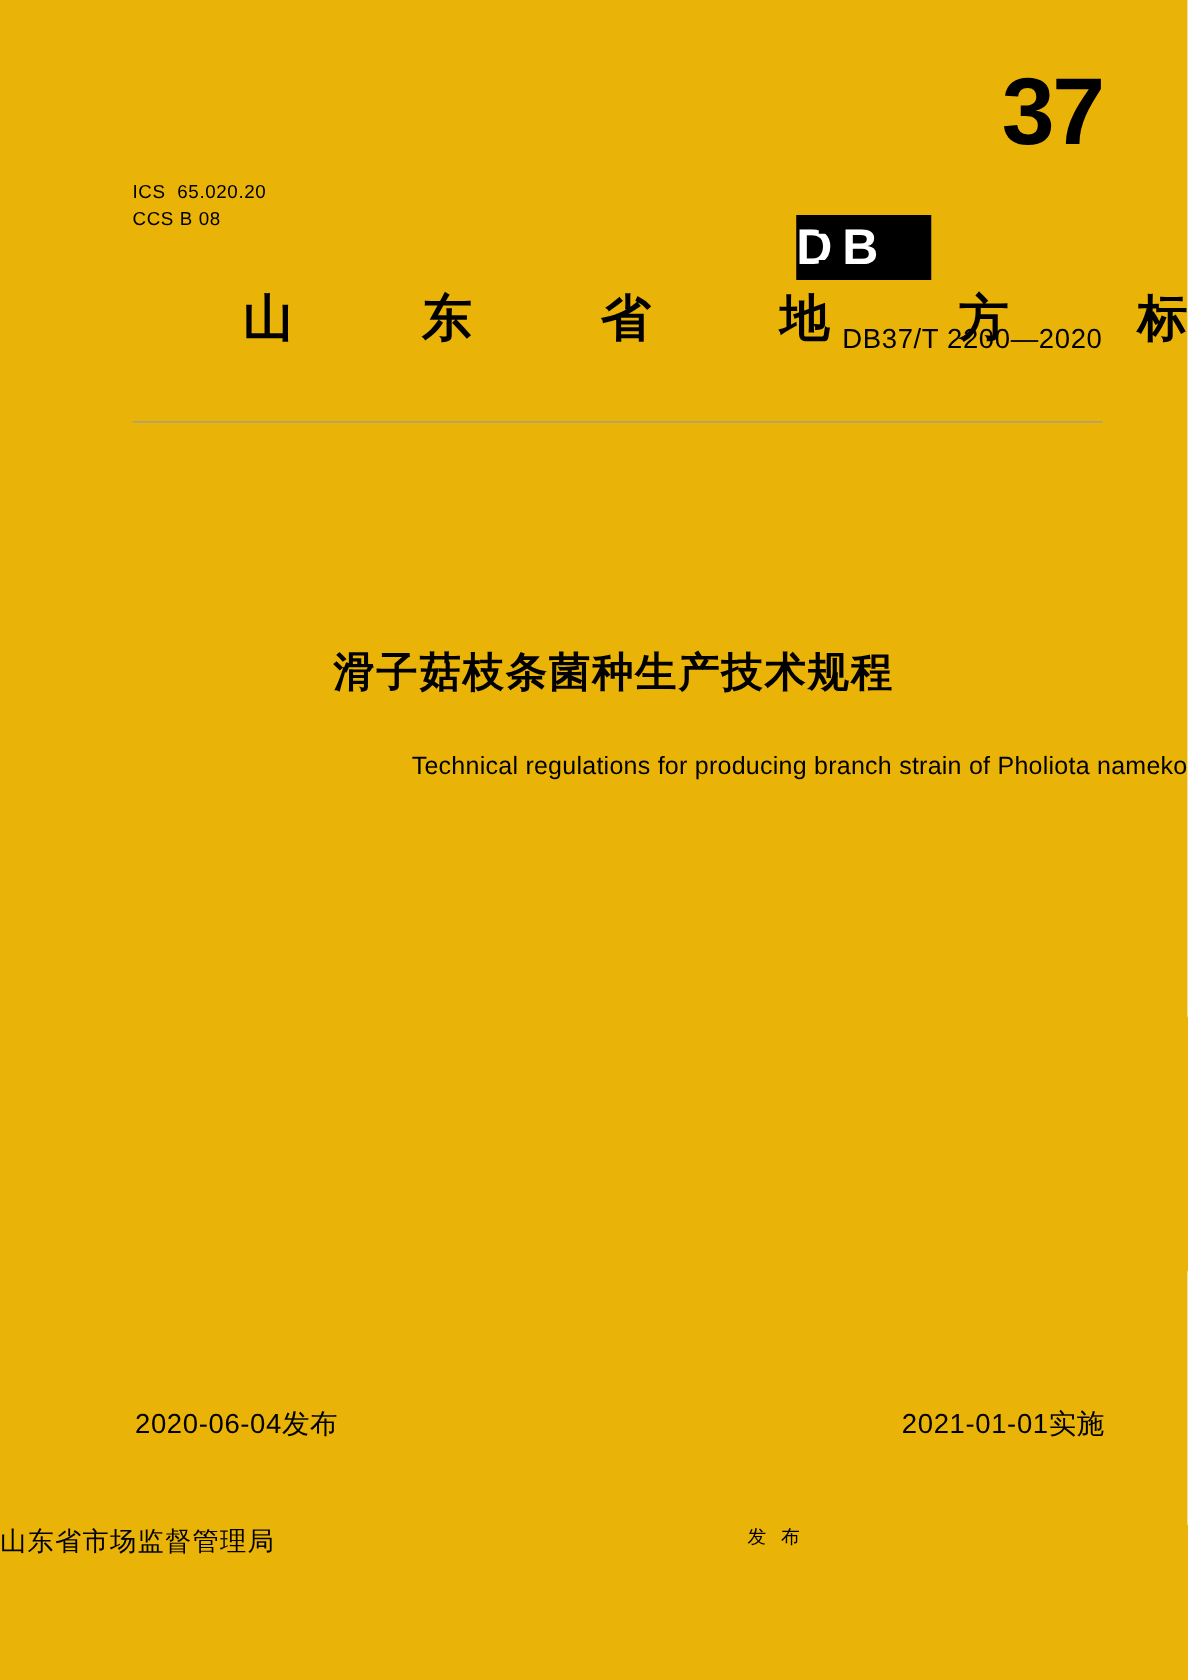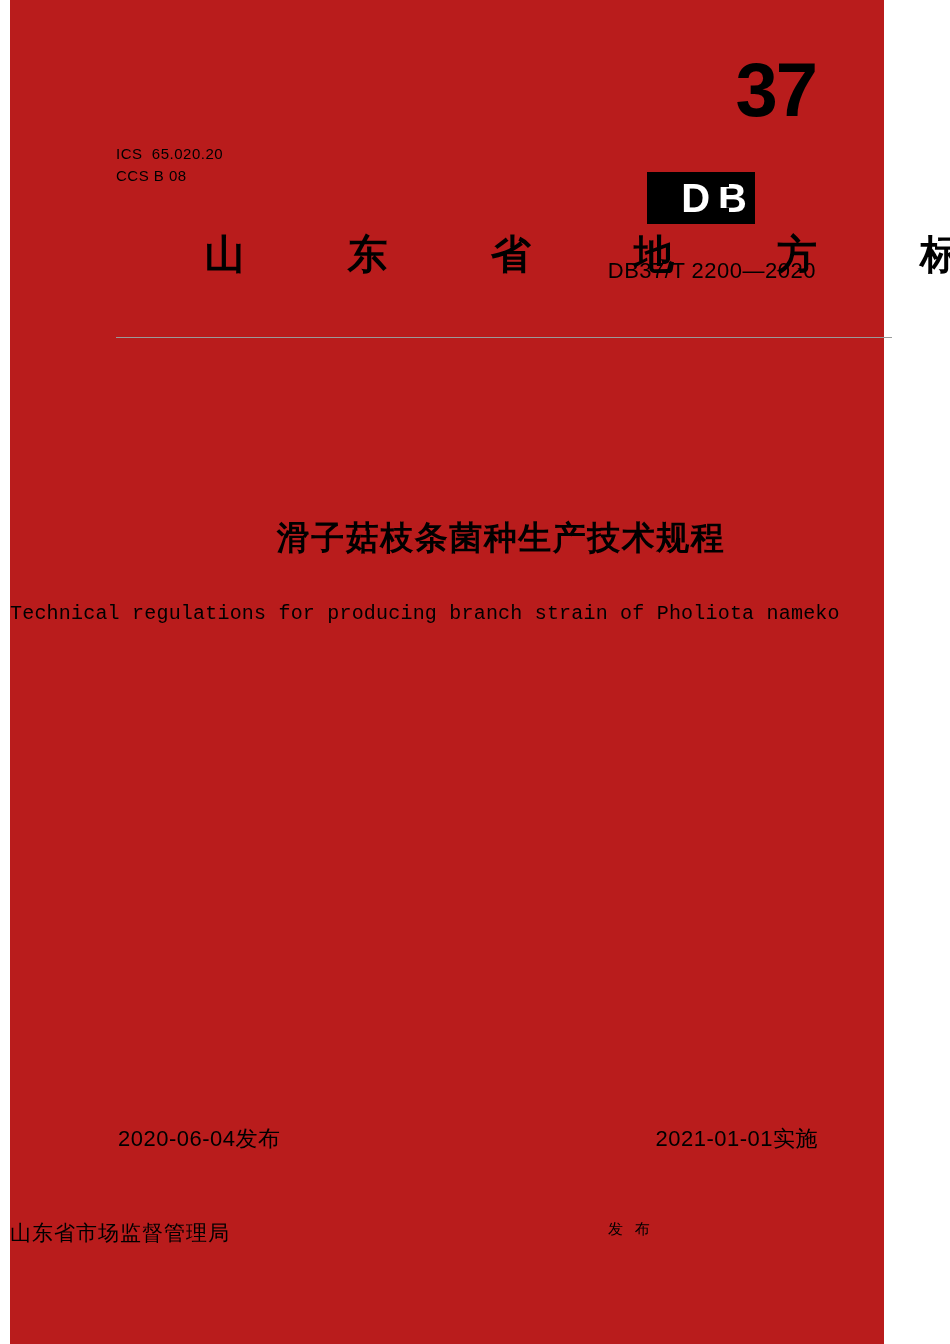--- a/index.html
+++ b/index.html
@@ -12,24 +12,23 @@
     height: 1344px;
     font-family: "Liberation Serif", serif;
     color: #000000;
     position: relative;
     overflow: hidden;
   }
 
   .page {
     position: absolute;
     left: 0; top: 0;
-    width: 874px;
+    width: 950px;
     height: 1344px;
-    background: #b91c1c;
-    margin-left: 10px;
+    background: #eab308;
   }
 
   
   .big-number {
     position: absolute;
     right: 68px;
     top: 52px;
     font-family: "Liberation Sans", sans-serif;
     font-weight: bold;
     font-size: 76px;
@@ -78,21 +77,21 @@
   .db-emblem .glyphs {
     position: absolute;
     left: 0; top: 0;
     width: 108px;
     height: 52px;
     color: #ffffff;
     font-family: "Liberation Sans", sans-serif;
     font-weight: bold;
     font-size: 40px;
     line-height: 52px;
-    text-align: right;
+    text-align: left;
     letter-spacing: 8px;
   }
   .db-emblem .notch {
     position: absolute;
     background: #000000;
   }
   .notch-a { left: 18px; top: 6px; width: 14px; height: 9px; }
   .notch-b { left: 18px; top: 36px; width: 14px; height: 10px; }
   .notch-c { left: 70px; top: 6px; width: 12px; height: 9px; }
   .notch-d { left: 70px; top: 36px; width: 12px; height: 10px; }
@@ -125,22 +124,22 @@
     font-family: "Liberation Sans", sans-serif;
     font-weight: bold;
     font-size: 33px;
     letter-spacing: 1.5px;
   }
   .doc-title-en {
     position: absolute;
     left: 0;
     top: 602px;
     width: 950px;
-    text-align: left;
-    font-family: Liberation Mono, monospace;
+    text-align: right;
+    font-family: Liberation Sans, sans-serif;
     font-size: 20px;
     letter-spacing: 0.2px;
   }
 
   
   .issue-date {
     position: absolute;
     left: 108px;
     top: 1124px;
     font-family: "Liberation Sans", sans-serif;

